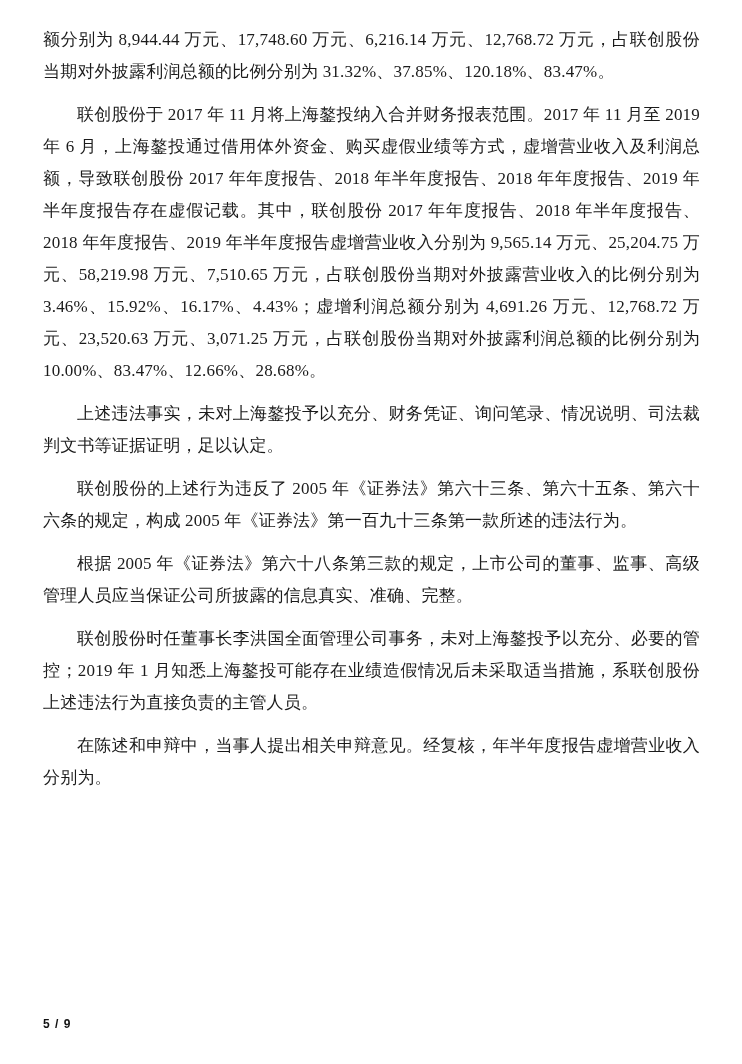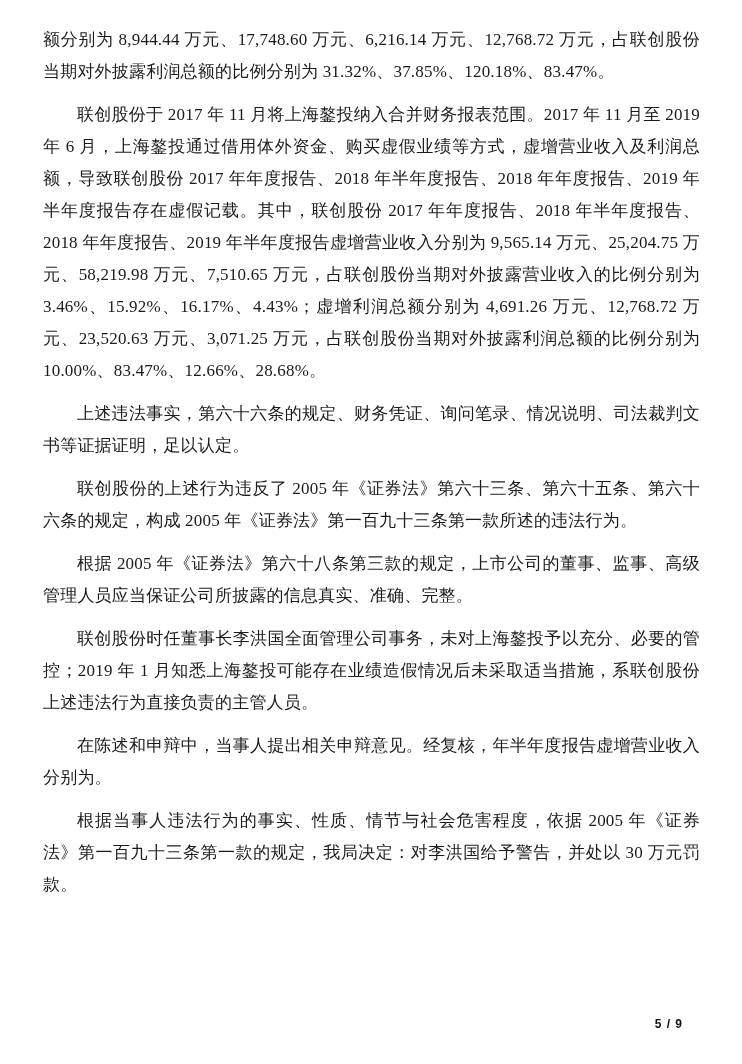--- a/index.html
+++ b/index.html
@@ -33,43 +33,42 @@
     font-weight: normal;
   }
   .para.no-indent {
     text-indent: 0;
   }
   .footer {
     position: absolute;
     left: 43px;
     width: 640px;
     top: 1014px;
-    text-align: right;
+    text-align: left;
   }
   .page-number {
     font-family: "Liberation Sans", "DejaVu Sans", sans-serif;
     font-size: 12px;
     font-weight: bold;
     color: #111111;
     letter-spacing: 1px;
   }
 </style>
 </head>
 <body>
 
 <div class="page">
 
   <main class="content">
     <p class="para no-indent">额分别为 8,944.44 万元、17,748.60 万元、6,216.14 万元、12,768.72 万元，占联创股份当期对外披露利润总额的比例分别为 31.32%、37.85%、120.18%、83.47%。</p>
     <p class="para">联创股份于 2017 年 11 月将上海鏊投纳入合并财务报表范围。2017 年 11 月至 2019 年 6 月，上海鏊投通过借用体外资金、购买虚假业绩等方式，虚增营业收入及利润总额，导致联创股份 2017 年年度报告、2018 年半年度报告、2018 年年度报告、2019 年半年度报告存在虚假记载。其中，联创股份 2017 年年度报告、2018 年半年度报告、2018 年年度报告、2019 年半年度报告虚增营业收入分别为 9,565.14 万元、25,204.75 万元、58,219.98 万元、7,510.65 万元，占联创股份当期对外披露营业收入的比例分别为 3.46%、15.92%、16.17%、4.43%；虚增利润总额分别为 4,691.26 万元、12,768.72 万元、23,520.63 万元、3,071.25 万元，占联创股份当期对外披露利润总额的比例分别为 10.00%、83.47%、12.66%、28.68%。</p>
-    <p class="para">上述违法事实，第六十六条的规定、财务凭证、询问笔录、情况说明、司法裁判文书等证据证明，足以认定。</p>
+    <p class="para">上述违法事实，未对上海鏊投予以充分、财务凭证、询问笔录、情况说明、司法裁判文书等证据证明，足以认定。</p>
     <p class="para">联创股份的上述行为违反了 2005 年《证券法》第六十三条、第六十五条、第六十六条的规定，构成 2005 年《证券法》第一百九十三条第一款所述的违法行为。</p>
     <p class="para">根据 2005 年《证券法》第六十八条第三款的规定，上市公司的董事、监事、高级管理人员应当保证公司所披露的信息真实、准确、完整。</p>
     <p class="para">联创股份时任董事长李洪国全面管理公司事务，未对上海鏊投予以充分、必要的管控；2019 年 1 月知悉上海鏊投可能存在业绩造假情况后未采取适当措施，系联创股份上述违法行为直接负责的主管人员。</p>
     <p class="para">在陈述和申辩中，当事人提出相关申辩意见。经复核，年半年度报告虚增营业收入分别为。</p>
-    <p class="para">根据当事人违法行为的事实、性质、情节与社会危害程度，依据 2005 年《证券法》第一百九十三条第一款的规定，我局决定：对李洪国给予警告，并处以 30 万元罚款。</p>
   </main>
 
   <footer class="footer">
     <span class="page-number">5 / 9</span>
   </footer>
 
 </div>
 
 </body></html>

